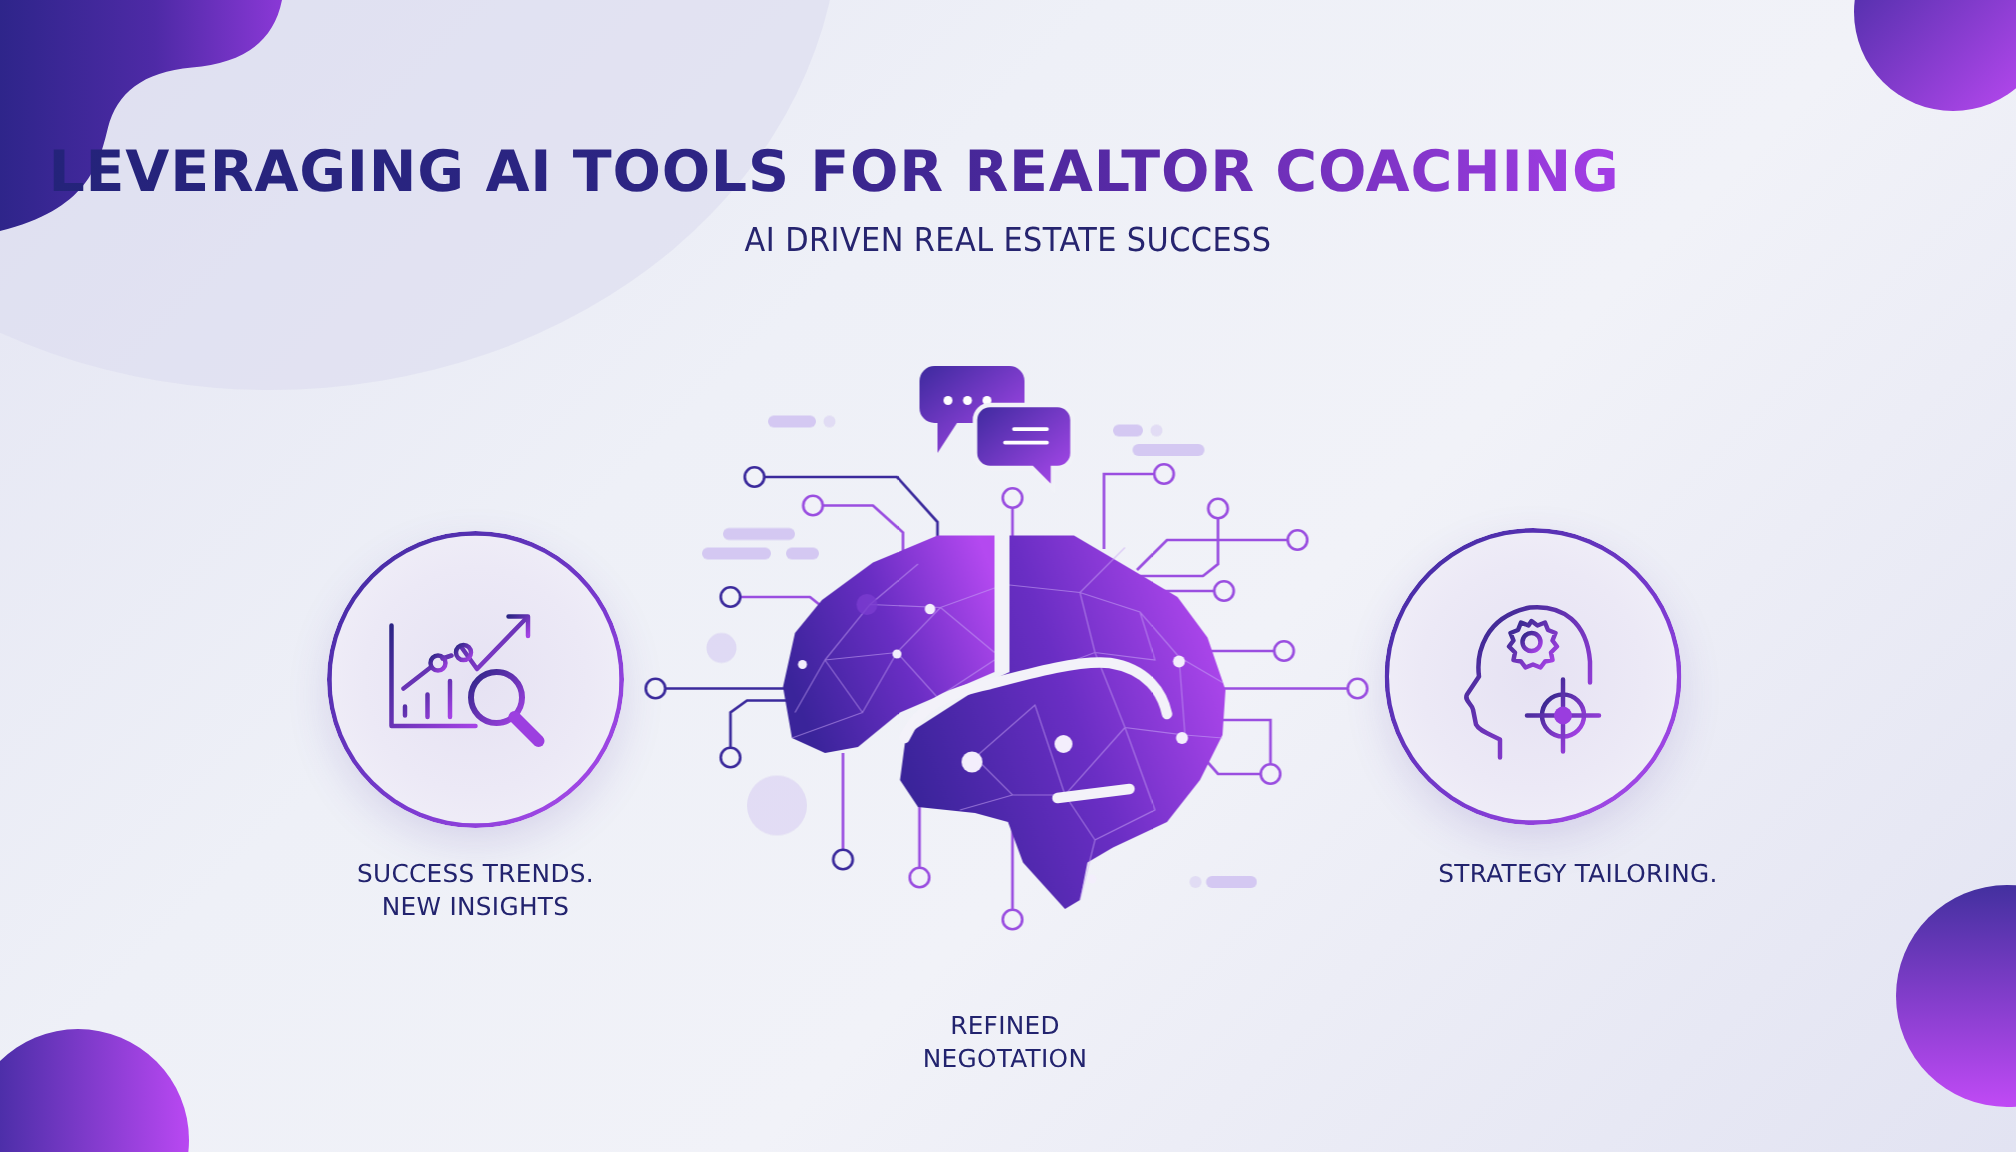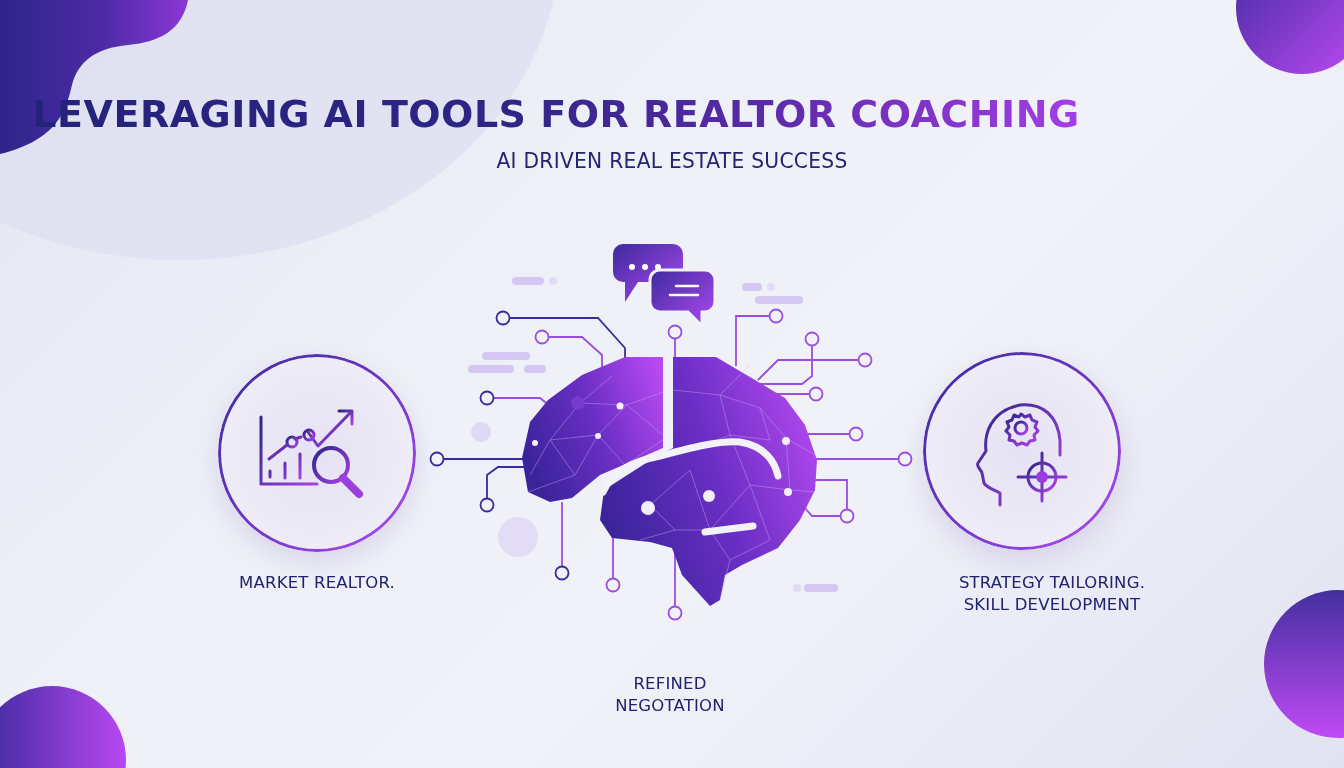--- a/index.html
+++ b/index.html
@@ -89,21 +89,22 @@
       <path d="M48 102 L66 88 M74 82 L80 80 M87 75 L97 89 L130 55"></path>
       <circle cx="71" cy="85" r="5"></circle>
         <circle cx="88" cy="78" r="5"></circle>
       <path d="M118 54 H131 V67"></path>
       <circle cx="110" cy="108" r="17" stroke-width="4"></circle>
     </g>
     <path d="M122 121 L138 137" stroke="#9c3fe0" stroke-width="8" stroke-linecap="round"></path>
   </svg>
 </div>
 <div class="caption" style="left:197px;top:572px;width:240px;">
-  <div>MARKET REALTOR.</div>
+  <div>SUCCESS TRENDS.</div>
+  <div>NEW INSIGHTS</div>
 </div>
 
 <div class="circle" style="left:926px;top:355px;">
   <svg width="192" height="192" viewBox="0 0 192 192">
     <defs>
         <linearGradient id="gi2" x1="0" y1="0" x2="1" y2="1">
           <stop offset="0" stop-color="#2c2585"></stop>
           <stop offset="1" stop-color="#b044ee"></stop>
         </linearGradient>
       </defs>
@@ -112,21 +113,20 @@
       <circle cx="95" cy="73" r="6"></circle>
       <path d="M95 59 L99 62 L104 60 L106 65 L111 67 L109 72 L112 76 L108 80 L109 85 L104 86 L101 90 L96 88 L91 90 L88 86 L83 85 L84 80 L80 76 L83 72 L81 67 L86 65 L88 60 L93 62 Z"></path>
       <circle cx="116" cy="122" r="14"></circle>
       <path d="M116 98 V146 M92 122 H140"></path>
     </g>
     <circle cx="116" cy="122" r="6" fill="#9a3ddf"></circle>
   </svg>
 </div>
 <div class="caption" style="left:932px;top:572px;width:240px;">
   <div>STRATEGY TAILORING.</div>
-  <div>SKILL DEVELOPMENT</div>
 </div>
 
 <div class="brain-wrap">
   <svg width="500" height="400" viewBox="0 0 500 400">
     <defs>
       <linearGradient id="gbrain" x1="0" y1="0.6" x2="1" y2="0.2">
           <stop offset="0" stop-color="#3a249a"></stop>
           <stop offset="0.5" stop-color="#6a2ec4"></stop>
           <stop offset="1" stop-color="#b449f0"></stop>
         </linearGradient>

